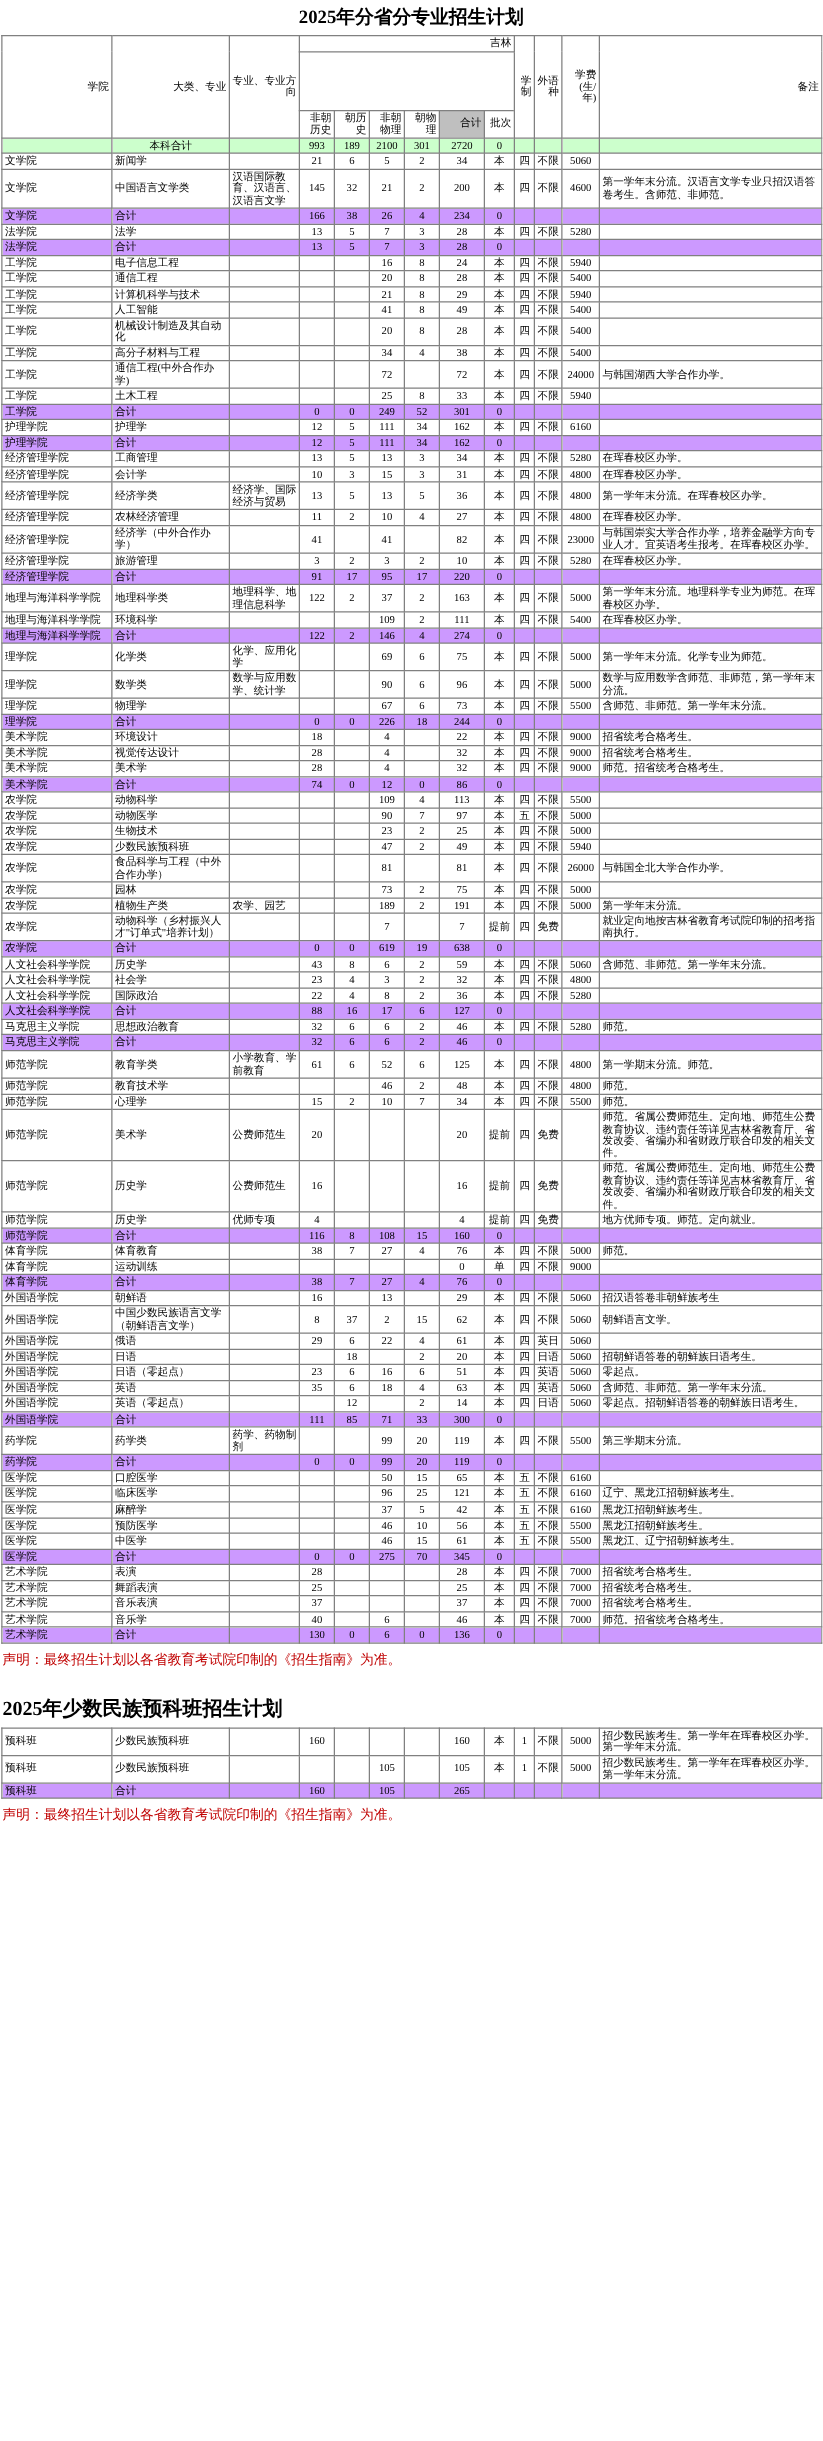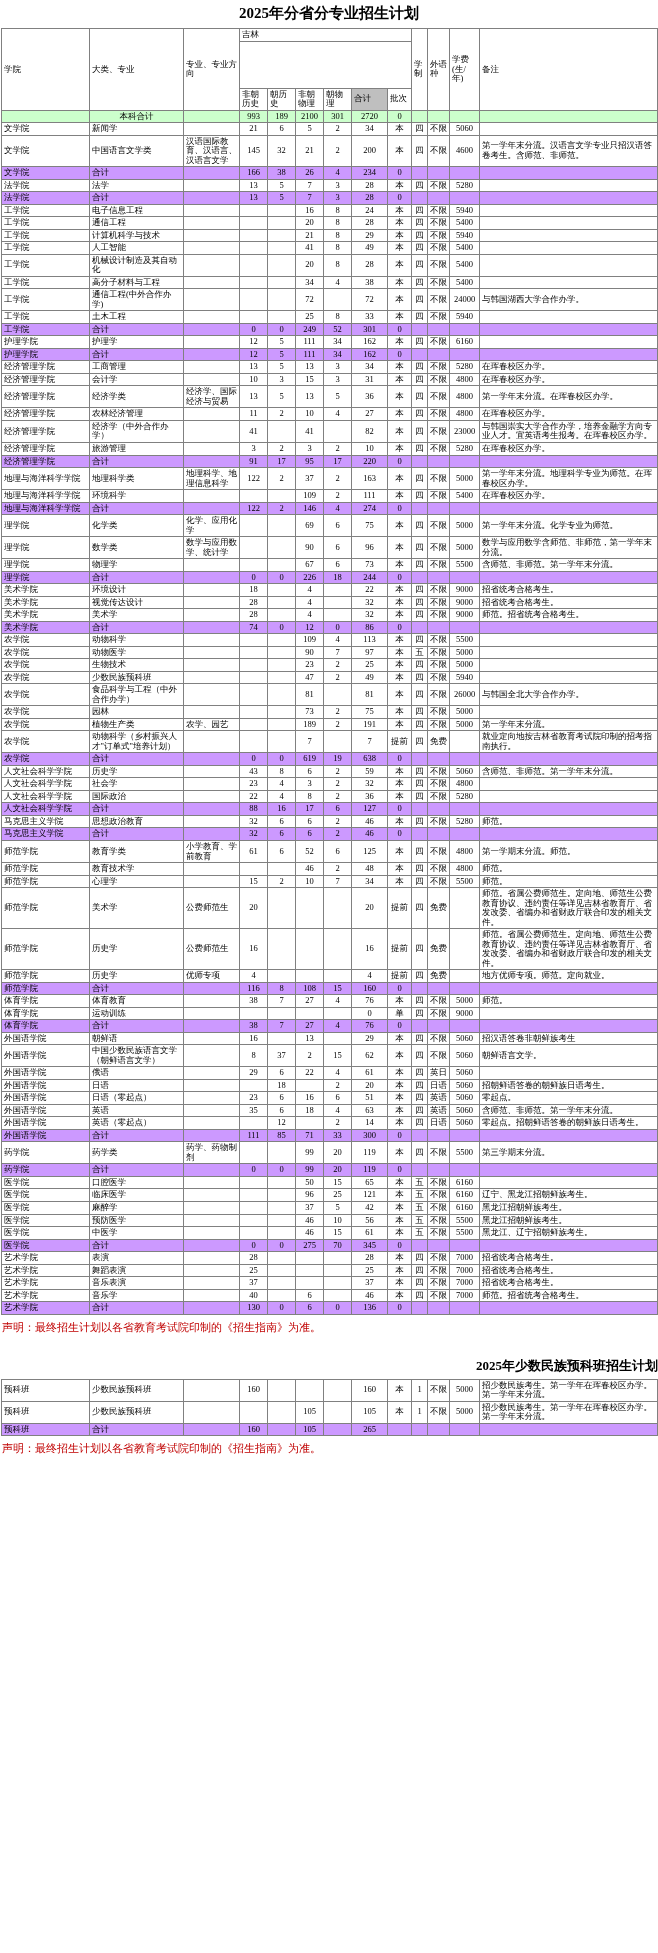--- a/index.html
+++ b/index.html
@@ -12,23 +12,23 @@
   .page{width:658px;padding:0;box-sizing:border-box;}
   h1.title{
     font-size:15px;
     font-weight:bold;
     text-align:center;
     margin:4px 0 5px 0;
     letter-spacing:0px;
     font-family:"Liberation Serif","DejaVu Serif",serif;
   }
   h2.subtitle{
-    font-size:13px;
+    font-size:16px;
     font-weight:bold;
-    text-align:right;
+    text-align:left;
     margin:6px 0 4px 2px;
     font-family:"Liberation Serif","DejaVu Serif",serif;
   }
   table.plan{
     border-collapse:collapse;
     width:656px;
     margin:0 1px;
     table-layout:fixed;
   }
   table.plan td, table.plan th{
@@ -49,21 +49,21 @@
   col.c-n2{width:28px;}
   col.c-n3{width:28px;}
   col.c-n4{width:28px;}
   col.c-tot{width:36px;}
   col.c-batch{width:24px;}
   col.c-yrs{width:16px;}
   col.c-lang{width:22px;}
   col.c-fee{width:30px;}
   col.c-note{width:178px;}
 
-  thead td{text-align:left;vertical-align:middle;font-size:9px;}
+  thead td{text-align:right;vertical-align:middle;font-size:9px;}
   .hdr-big{font-size:10px;}
   .hdr-vert{
     font-size:9px;
     line-height:1.05;
     letter-spacing:0;
   }
   .hdr-total{background:#bfbfbf;}
   .num{text-align:center;}
   .ctr{text-align:center;margin-top:34px;}
   .lft{text-align:left;}

